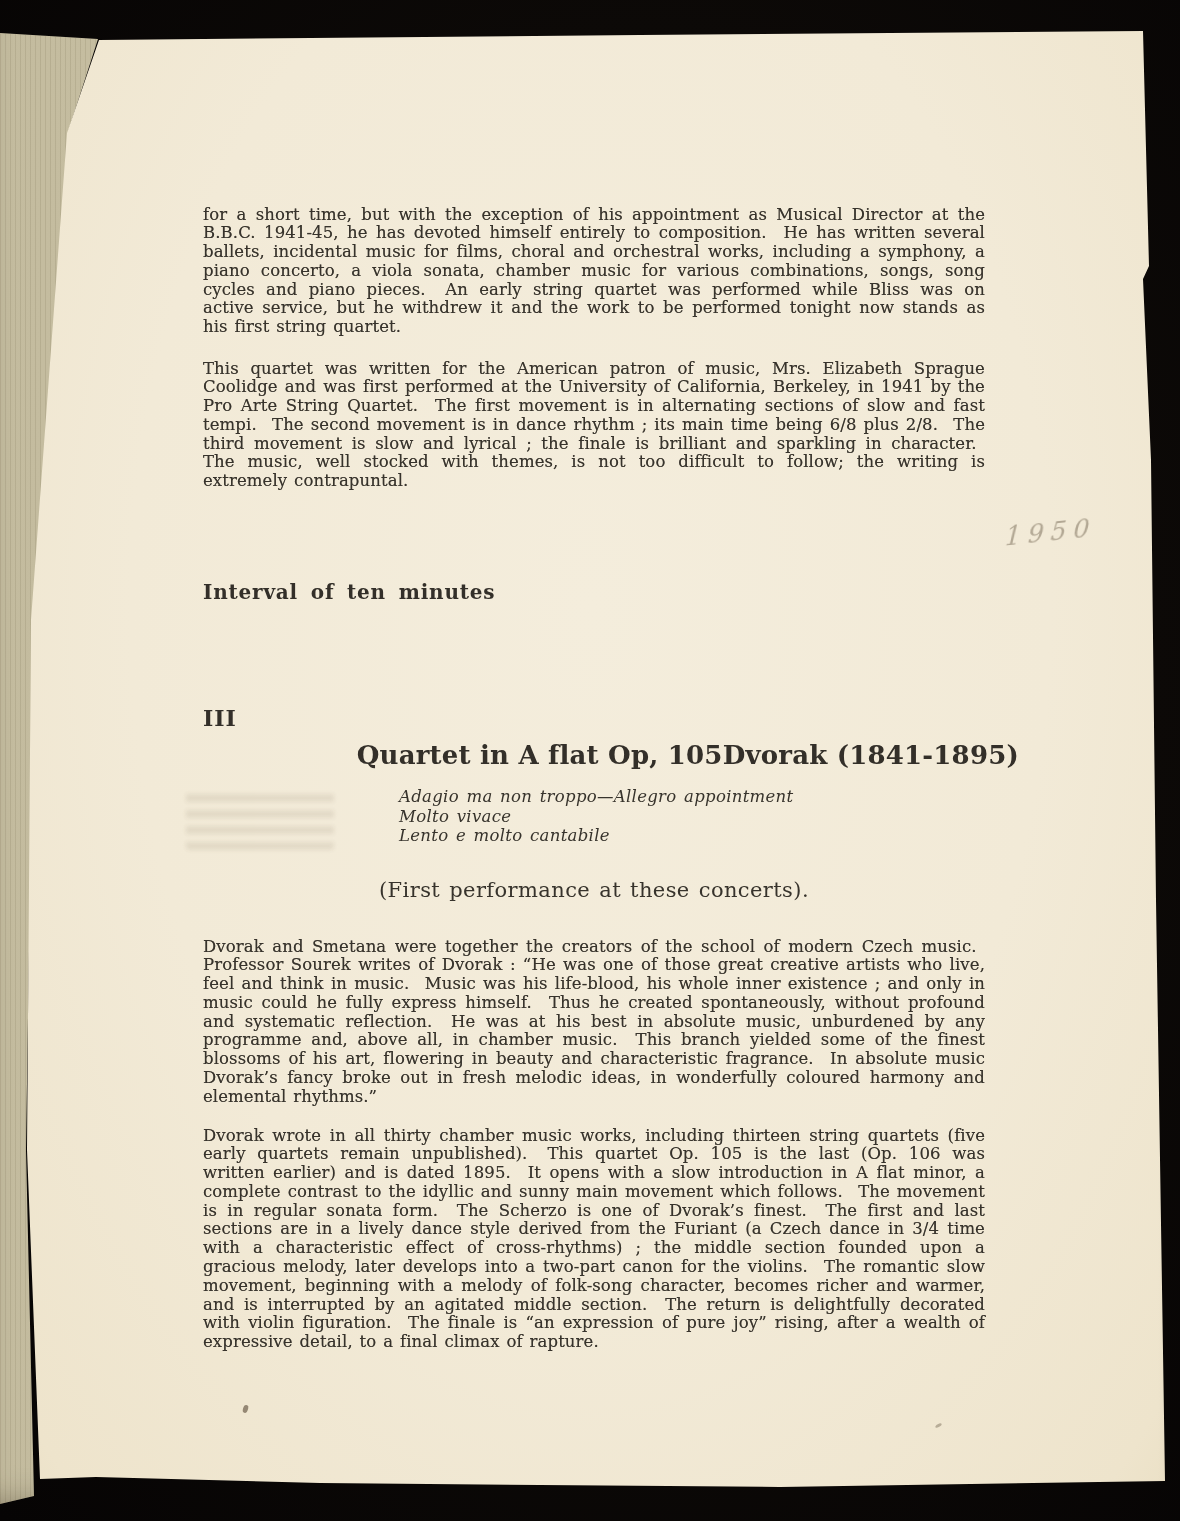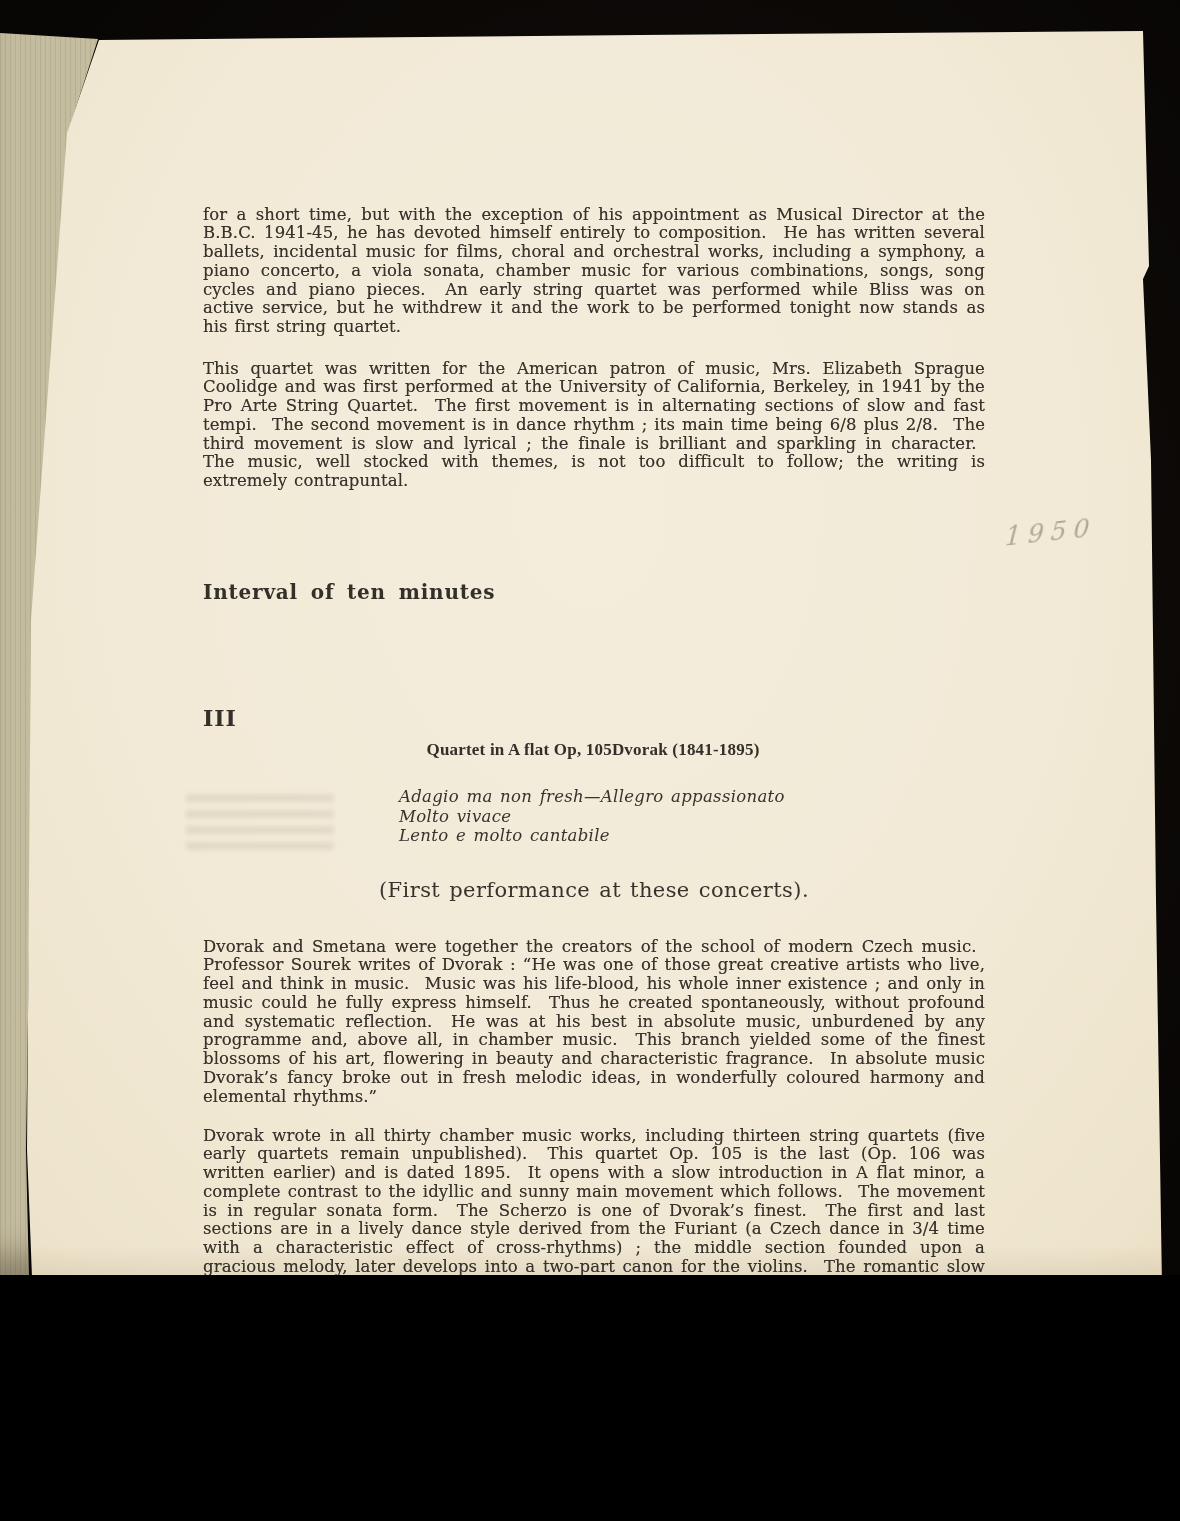--- a/index.html
+++ b/index.html
@@ -1,17 +1,17 @@
 <!DOCTYPE html>
 <html><head>
 <meta charset="utf-8">
 <style>
   html,body { margin:0; padding:0; background:#000; }
   .stage {
-    position:relative; width:1180px; height:1275px; overflow:hidden;
+    position:relative; width:1180px; height:1521px; overflow:hidden;
     background:
       radial-gradient(ellipse at 55% 45%, #171210 0%, #0c0907 55%, #060404 100%);
     font-family:"DejaVu Serif", serif;
   }
   
   .edge-strip {
     position:absolute; inset:0;
     clip-path: polygon(0px 33px, 98px 39px, 68px 132px, 34px 620px, 26px 1150px, 34px 1496px, 0px 1504px);
     background:
       repeating-linear-gradient(90deg, rgba(120,110,80,0.18) 0 1px, rgba(0,0,0,0) 1px 5px),
@@ -43,22 +43,22 @@
   }
   .interval {
     position:absolute; left:0; width:782px; text-align:left;
     font-size:20px; font-weight:700; letter-spacing:0.8px; word-spacing:5px; color:#332f29;
   }
   .secnum {
     position:absolute; left:0; width:782px; 
     font-size:22px; font-weight:700; letter-spacing:1px; color:#332f29;
   }
   .titlerow {
-    position:absolute; left:-36px; width:852px; display:flex; justify-content:center;
-    font-size:17px; font-weight:700; color:#332f29; letter-spacing:0.2px;font-family:Liberation Serif, serif;
+    position:absolute; left:-36px; width:852px; display:flex; justify-content:flex-end;
+    font-size:26px; font-weight:700; color:#332f29; letter-spacing:0.2px;
   }
   .movements {
     position:absolute; left:196px; font-style:italic;
     font-size:16.5px; line-height:19.5px; letter-spacing:0.3px; word-spacing:2px;
   }
   .firstperf {
     position:absolute; left:0; width:782px; text-align:center;
     font-size:21px; letter-spacing:0.4px; word-spacing:2px;
   }
   
@@ -107,21 +107,21 @@
       <div class="interval" style="top:580px;">Interval of ten minutes</div>
 
       <div class="secnum" style="top:705px;">III</div>
 
       <div class="titlerow" style="top:740px;">
         <span>Quartet in A flat Op, 105</span>
         <span>Dvorak (1841-1895)</span>
       </div>
 
       <div class="movements" style="top:787px;">
-        <div>Adagio ma non fresh—Allegro appassionato</div>
+        <div>Adagio ma non troppo—Allegro appointment</div>
         <div>Molto vivace</div>
         <div>Lento e molto cantabile</div>
       </div>
 
       <div class="firstperf" style="top:878px;">(First performance at these concerts).</div>
 
       <p class="para" style="top:921px;">Dvorak and Smetana were together the creators of the school of modern Czech music.  Professor Sourek writes of Dvorak : “He was one of those great creative artists who live, feel and think in music.  Music was his life-blood, his whole inner existence ; and only in music could he fully express himself.  Thus he created spontaneously, without profound and systematic reflection.  He was at his best in absolute music, unburdened by any programme and, above all, in chamber music.  This branch yielded some of the finest blossoms of his art, flowering in beauty and characteristic fragrance.  In absolute music Dvorak’s fancy broke out in fresh melodic ideas, in wonderfully coloured harmony and elemental rhythms.”</p>
 
       <p class="para" style="top:1110px;">Dvorak wrote in all thirty chamber music works, including thirteen string quartets (five early quartets remain unpublished).  This quartet Op. 105 is the last (Op. 106 was written earlier) and is dated 1895.  It opens with a slow introduction in A flat minor, a complete contrast to the idyllic and sunny main movement which follows.  The movement is in regular sonata form.  The Scherzo is one of Dvorak’s finest.  The first and last sections are in a lively dance style derived from the Furiant (a Czech dance in 3/4 time with a characteristic effect of cross-rhythms) ; the middle section founded upon a gracious melody, later develops into a two-part canon for the violins.  The romantic slow movement, beginning with a melody of folk-song character, becomes richer and warmer, and is interrupted by an agitated middle section.  The return is delightfully decorated with violin figuration.  The finale is “an expression of pure joy” rising, after a wealth of expressive detail, to a final climax of rapture.</p>
 

